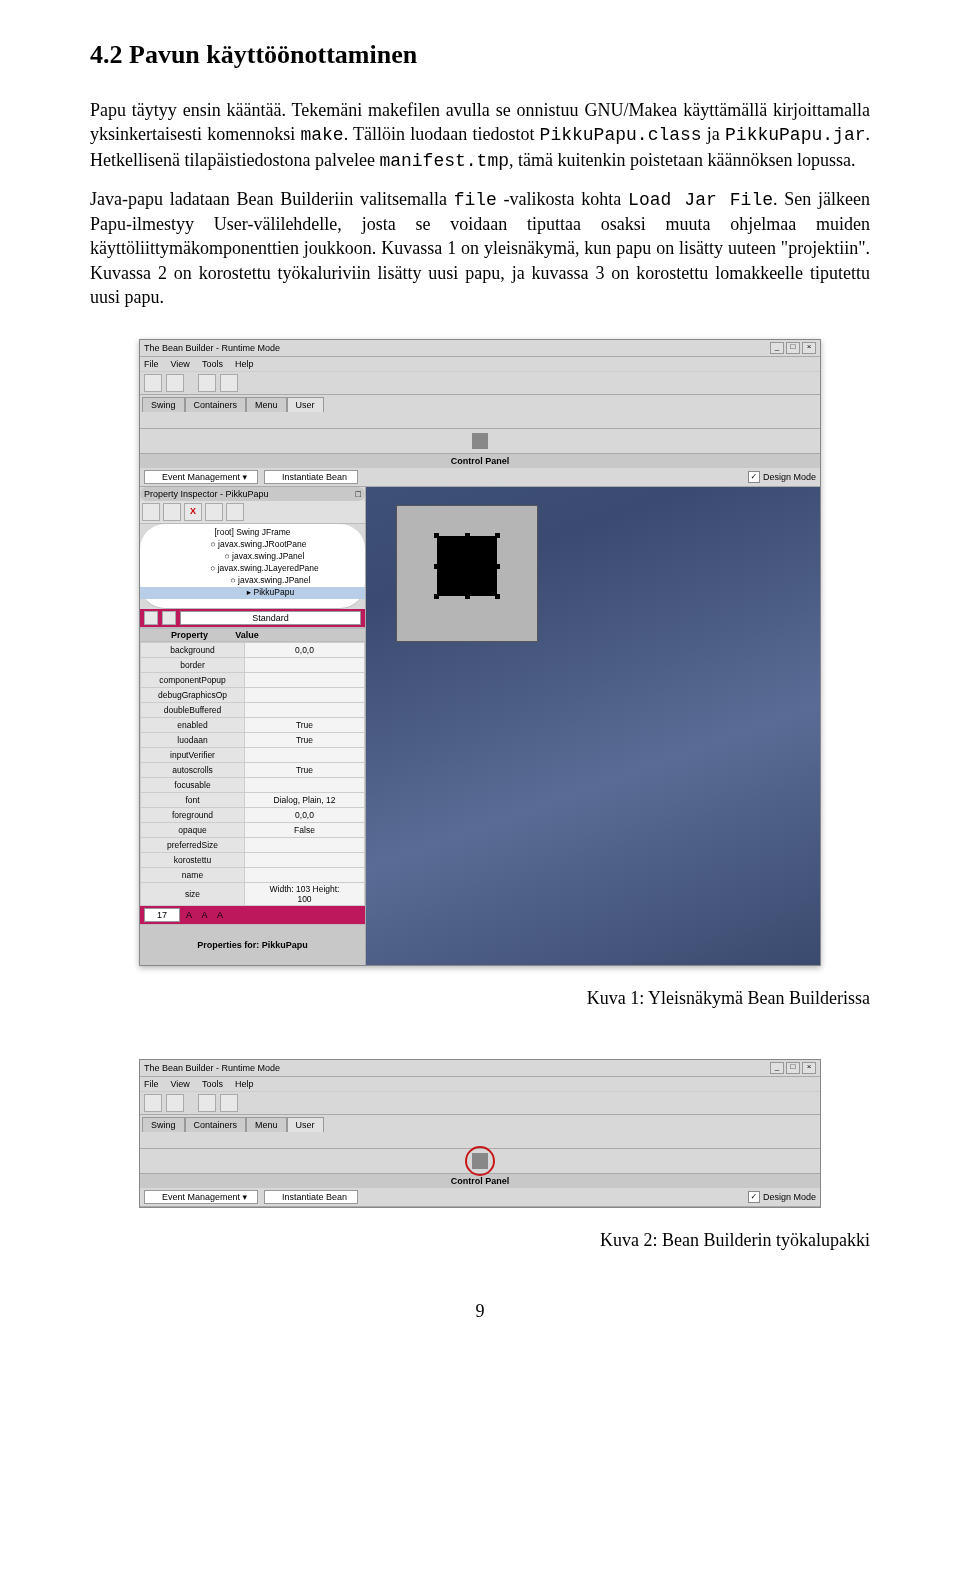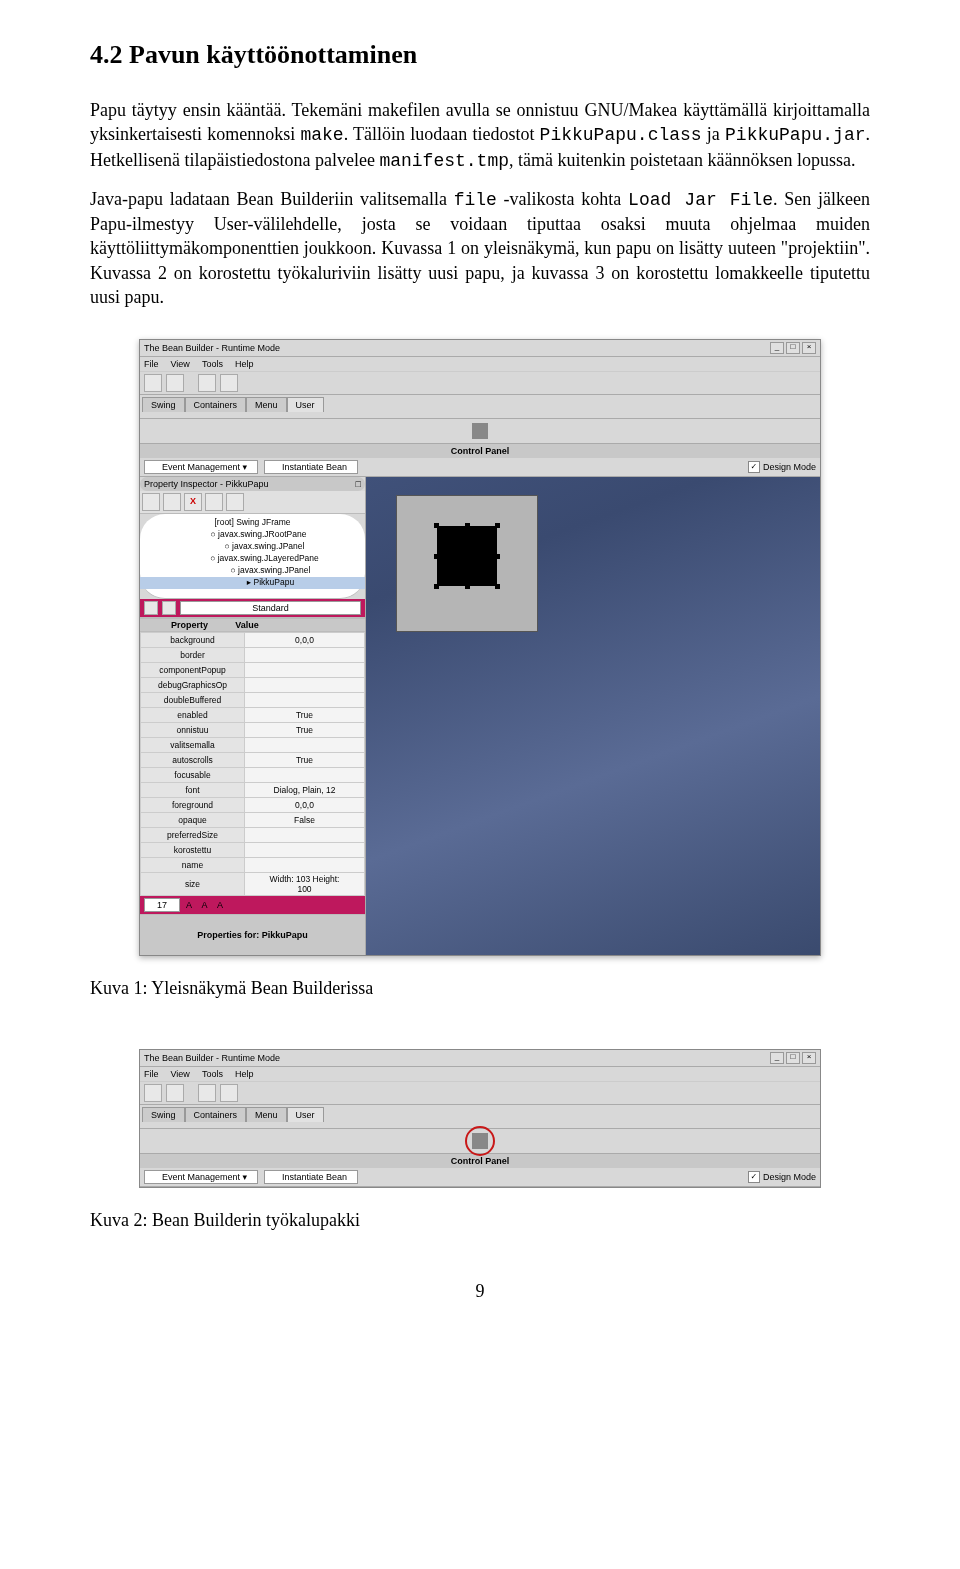--- a/index.html
+++ b/index.html
@@ -28,21 +28,21 @@
   .mono {
     font-family: "Courier New", Courier, monospace;
   }
   .figure-wrap {
     text-align: center;
     margin: 30px 0 10px 0;
   }
   .fig-caption {
     font-size: 18px;
     margin: 22px 0 50px 0;
-    text-align: left;
+    text-align: right;
   }
   .page-number {
     text-align: center;
     font-size: 18px;
     margin-top: 40px;
   }
 
   
   .beanbuilder-window {
     width: 680px;
@@ -95,21 +95,21 @@
   .tb-btn {
     width: 16px;
     height: 16px;
     background: #e8e8e8;
     border: 1px solid #aaa;
     display: inline-block;
   }
   .bb-tabs {
     background: #d8d8d8;
     display: flex;
-    padding: 2px 2px 6px 2px;
+    padding: 2px 2px 16px 2px;
     gap: 0;
     border-bottom: 1px solid #aaa;
   }
   .bb-tab {
     background: #ccc;
     border: 1px solid #999;
     border-bottom: none;
     padding: 2px 8px;
     font-size: 9px;
     cursor: pointer;
@@ -416,25 +416,25 @@
                 </tr>
                 <tr>
                   <td>doubleBuffered</td>
                   <td></td>
                 </tr>
                 <tr>
                   <td>enabled</td>
                   <td>True</td>
                 </tr>
                 <tr>
-                  <td>onnistuu</td>
+                  <td>luodaan</td>
                   <td>True</td>
                 </tr>
                 <tr>
-                  <td>valitsemalla</td>
+                  <td>inputVerifier</td>
                   <td></td>
                 </tr>
                 <tr>
                   <td>autoscrolls</td>
                   <td>True</td>
                 </tr>
                 <tr>
                   <td>focusable</td>
                   <td></td>
                 </tr>

